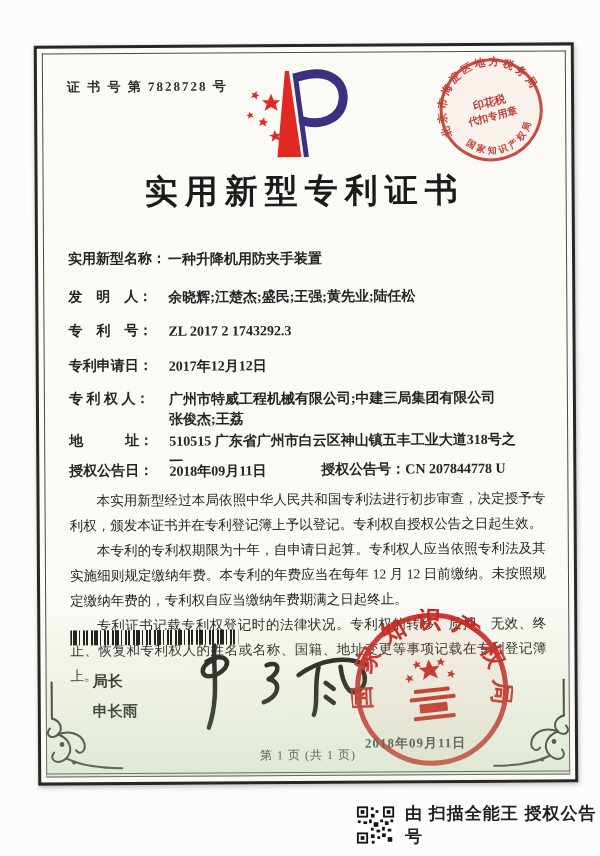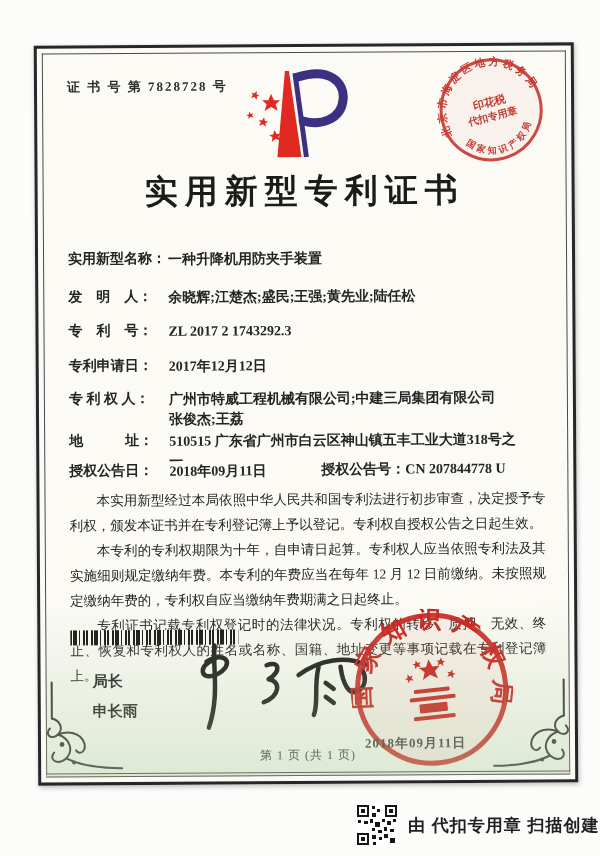--- a/index.html
+++ b/index.html
@@ -258,14 +258,14 @@
         <rect x="22" y="26" width="4" height="3"></rect>
       <rect x="28" y="23" width="3" height="4"></rect>
         <rect x="34" y="25" width="4" height="3"></rect>
         <rect x="16" y="31" width="4" height="4"></rect>
       <rect x="23" y="33" width="3" height="3"></rect>
         <rect x="28" y="30" width="4" height="4"></rect>
         <rect x="34" y="34" width="5" height="5"></rect>
       <rect x="17" y="38" width="3" height="3"></rect>
     </g>
   </svg>
-  <span class="txt">由 代扣专用章 扫描创建</span>
+  <span class="txt">由 扫描全能王 授权公告号</span>
 </div>
 
 </body></html>

